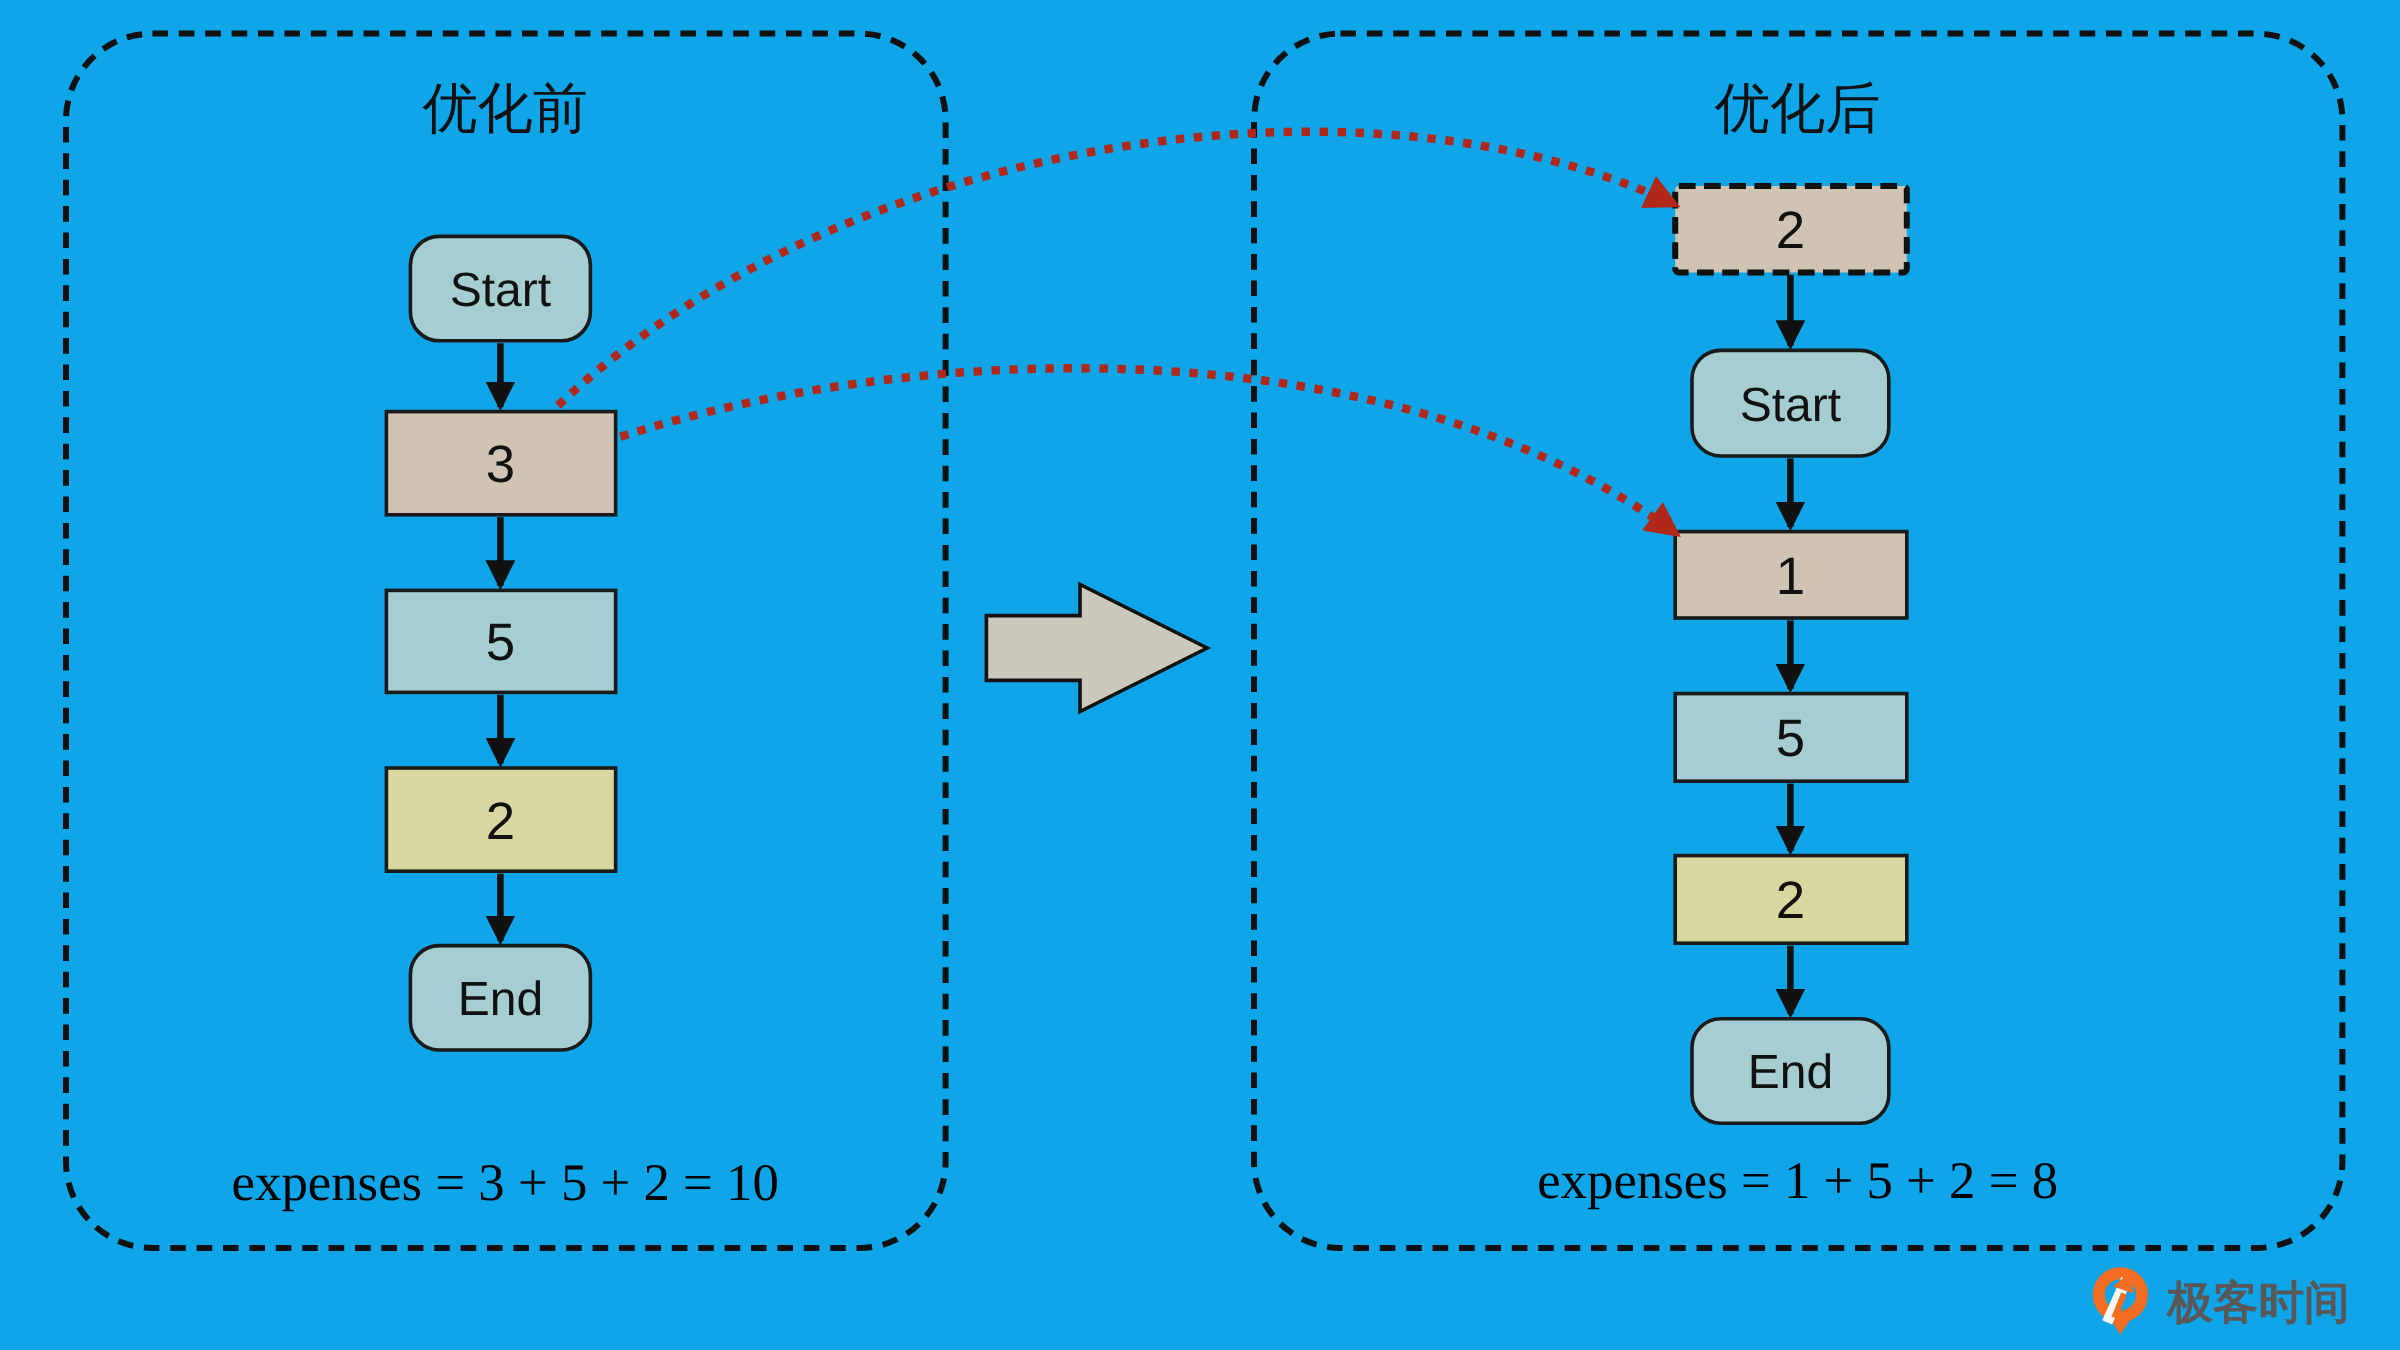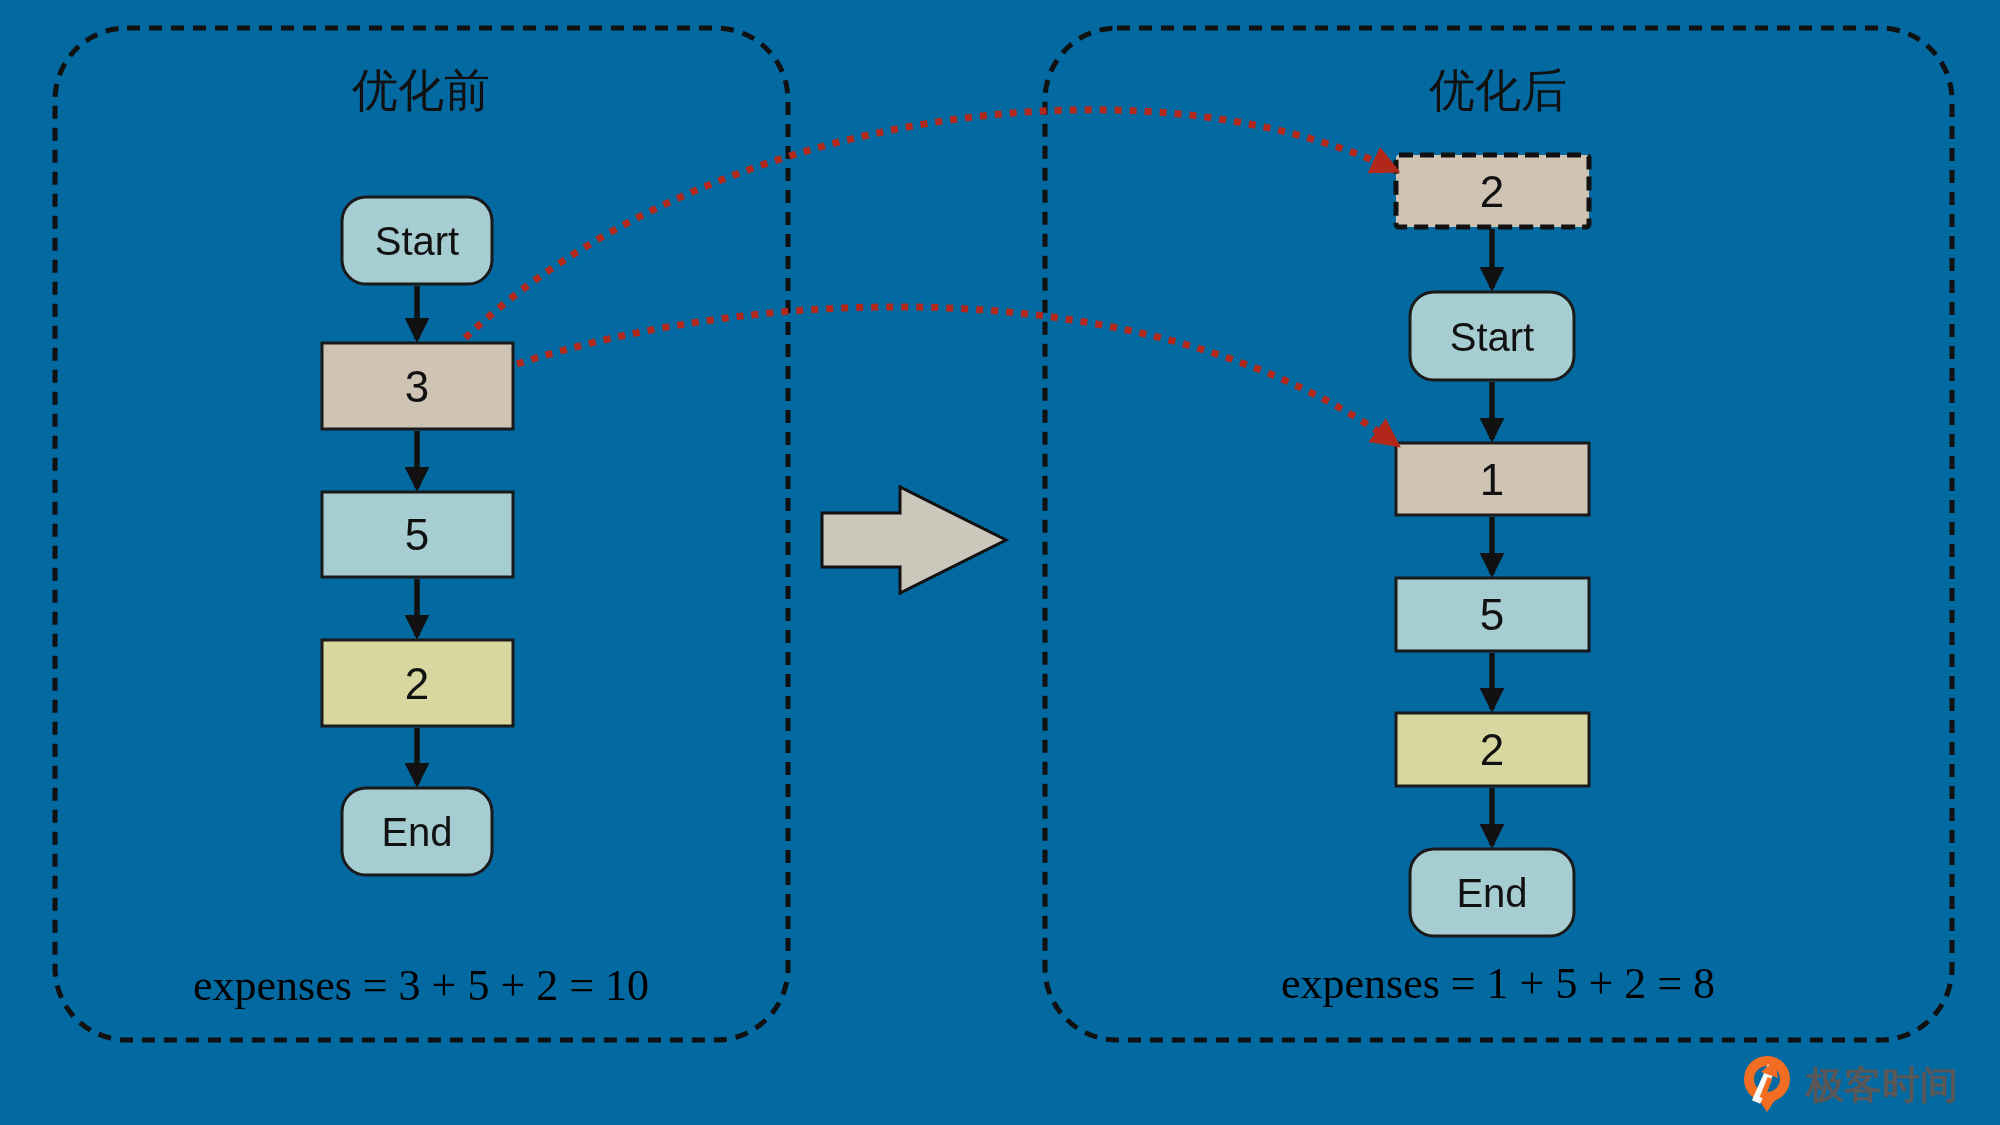--- a/index.html
+++ b/index.html
@@ -4,21 +4,21 @@
 <style>
   html, body {
     margin: 0;
     padding: 0;
     background: #f7f7f4;
   }
   .stage {
     position: relative;
     width: 2000px;
     height: 1125px;
-    background: #0369a1;
+    background: #0ea5e9;
     overflow: hidden;
   }
   svg { display: block; }
   .panel-border {
     fill: none;
     stroke: #111111;
     stroke-width: 5;
     stroke-dasharray: 13 9;
   }
   .panel-title {

